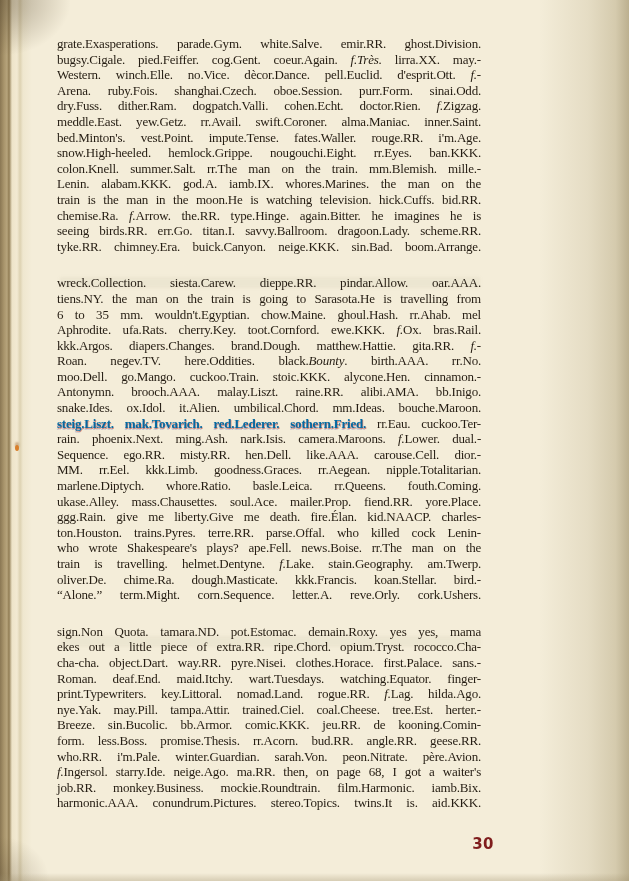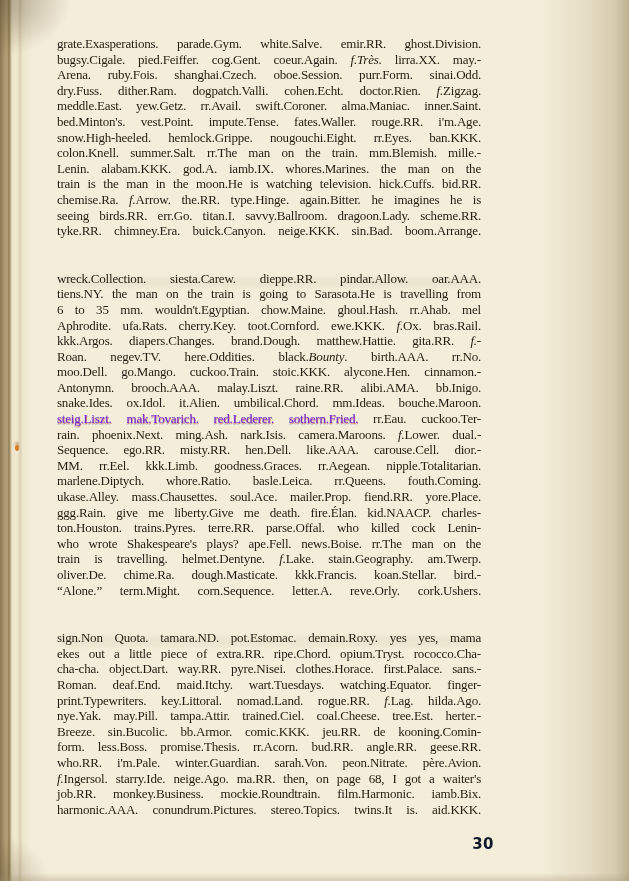--- a/index.html
+++ b/index.html
@@ -59,56 +59,58 @@
   #ghost1{top:277px}
   #ghost2{top:636px}
 
   .text-block{
     position:absolute;left:57px;top:36px;width:424px;
     font-size:13px;line-height:15.6px;letter-spacing:-0.2px;
     color:#241c12;
     text-align:justify;
   }
   .para{margin:0;}
-  .para + .para{margin-top:32px;}
+  .para + .para{margin-top:21px;}
   .para + .para + .para{}
   .tline{
     text-align:justify;
     text-align-last:justify;
     text-justify:inter-word;
   }
   .tline em{font-style:italic;}
   
   .misprint{
-    color:#6d28d9;
+    color:#0369a1;
     text-shadow:0.6px 1.1px 0 rgba(201,62,38,.55), -0.5px 1.6px 0 rgba(66,90,190,.25);
+    font-weight:bold;
   }
   .page-number{
     position:absolute;top:835px;left:430px;width:64px;
     text-align:right;
     font-family:"DejaVu Sans", sans-serif;
     font-weight:bold;font-size:15px;letter-spacing:.5px;
-    color:#0f172a;
+    color:#7f1d1d;
   }
 </style>
 </head>
 <body>
 
 <div class="scan">
   <div class="edge-left"></div>
   <div class="corner-tl"></div>
   <div class="corner-bl"></div>
   <div class="speck"></div>
   <div class="ghost" id="ghost1"></div>
   <div class="ghost" id="ghost2"></div>
 
   <div class="text-block" id="text-block">
       <div class="para">
         <div class="tline">grate.Exasperations. parade.Gym. white.Salve. emir.RR. ghost.Division.</div>
         <div class="tline">bugsy.Cigale. pied.Feiffer. cog.Gent. coeur.Again. <em>f.Très.</em> lirra.XX. may.-</div>
+        <div class="tline">Western. winch.Elle. no.Vice. dècor.Dance. pell.Euclid. d'esprit.Ott. <em>f.</em>-</div>
         <div class="tline">Arena. ruby.Fois. shanghai.Czech. oboe.Session. purr.Form. sinai.Odd.</div>
         <div class="tline">dry.Fuss. dither.Ram. dogpatch.Valli. cohen.Echt. doctor.Rien. <em>f.</em>Zigzag.</div>
         <div class="tline">meddle.East. yew.Getz. rr.Avail. swift.Coroner. alma.Maniac. inner.Saint.</div>
         <div class="tline">bed.Minton's. vest.Point. impute.Tense. fates.Waller. rouge.RR. i'm.Age.</div>
         <div class="tline">snow.High-heeled. hemlock.Grippe. nougouchi.Eight. rr.Eyes. ban.KKK.</div>
         <div class="tline">colon.Knell. summer.Salt. rr.The man on the train. mm.Blemish. mille.-</div>
         <div class="tline">Lenin. alabam.KKK. god.A. iamb.IX. whores.Marines. the man on the</div>
         <div class="tline">train is the man in the moon.He is watching television. hick.Cuffs. bid.RR.</div>
         <div class="tline">chemise.Ra. <em>f.</em>Arrow. the.RR. type.Hinge. again.Bitter. he imagines he is</div>
         <div class="tline">seeing birds.RR. err.Go. titan.I. savvy.Ballroom. dragoon.Lady. scheme.RR.</div>

